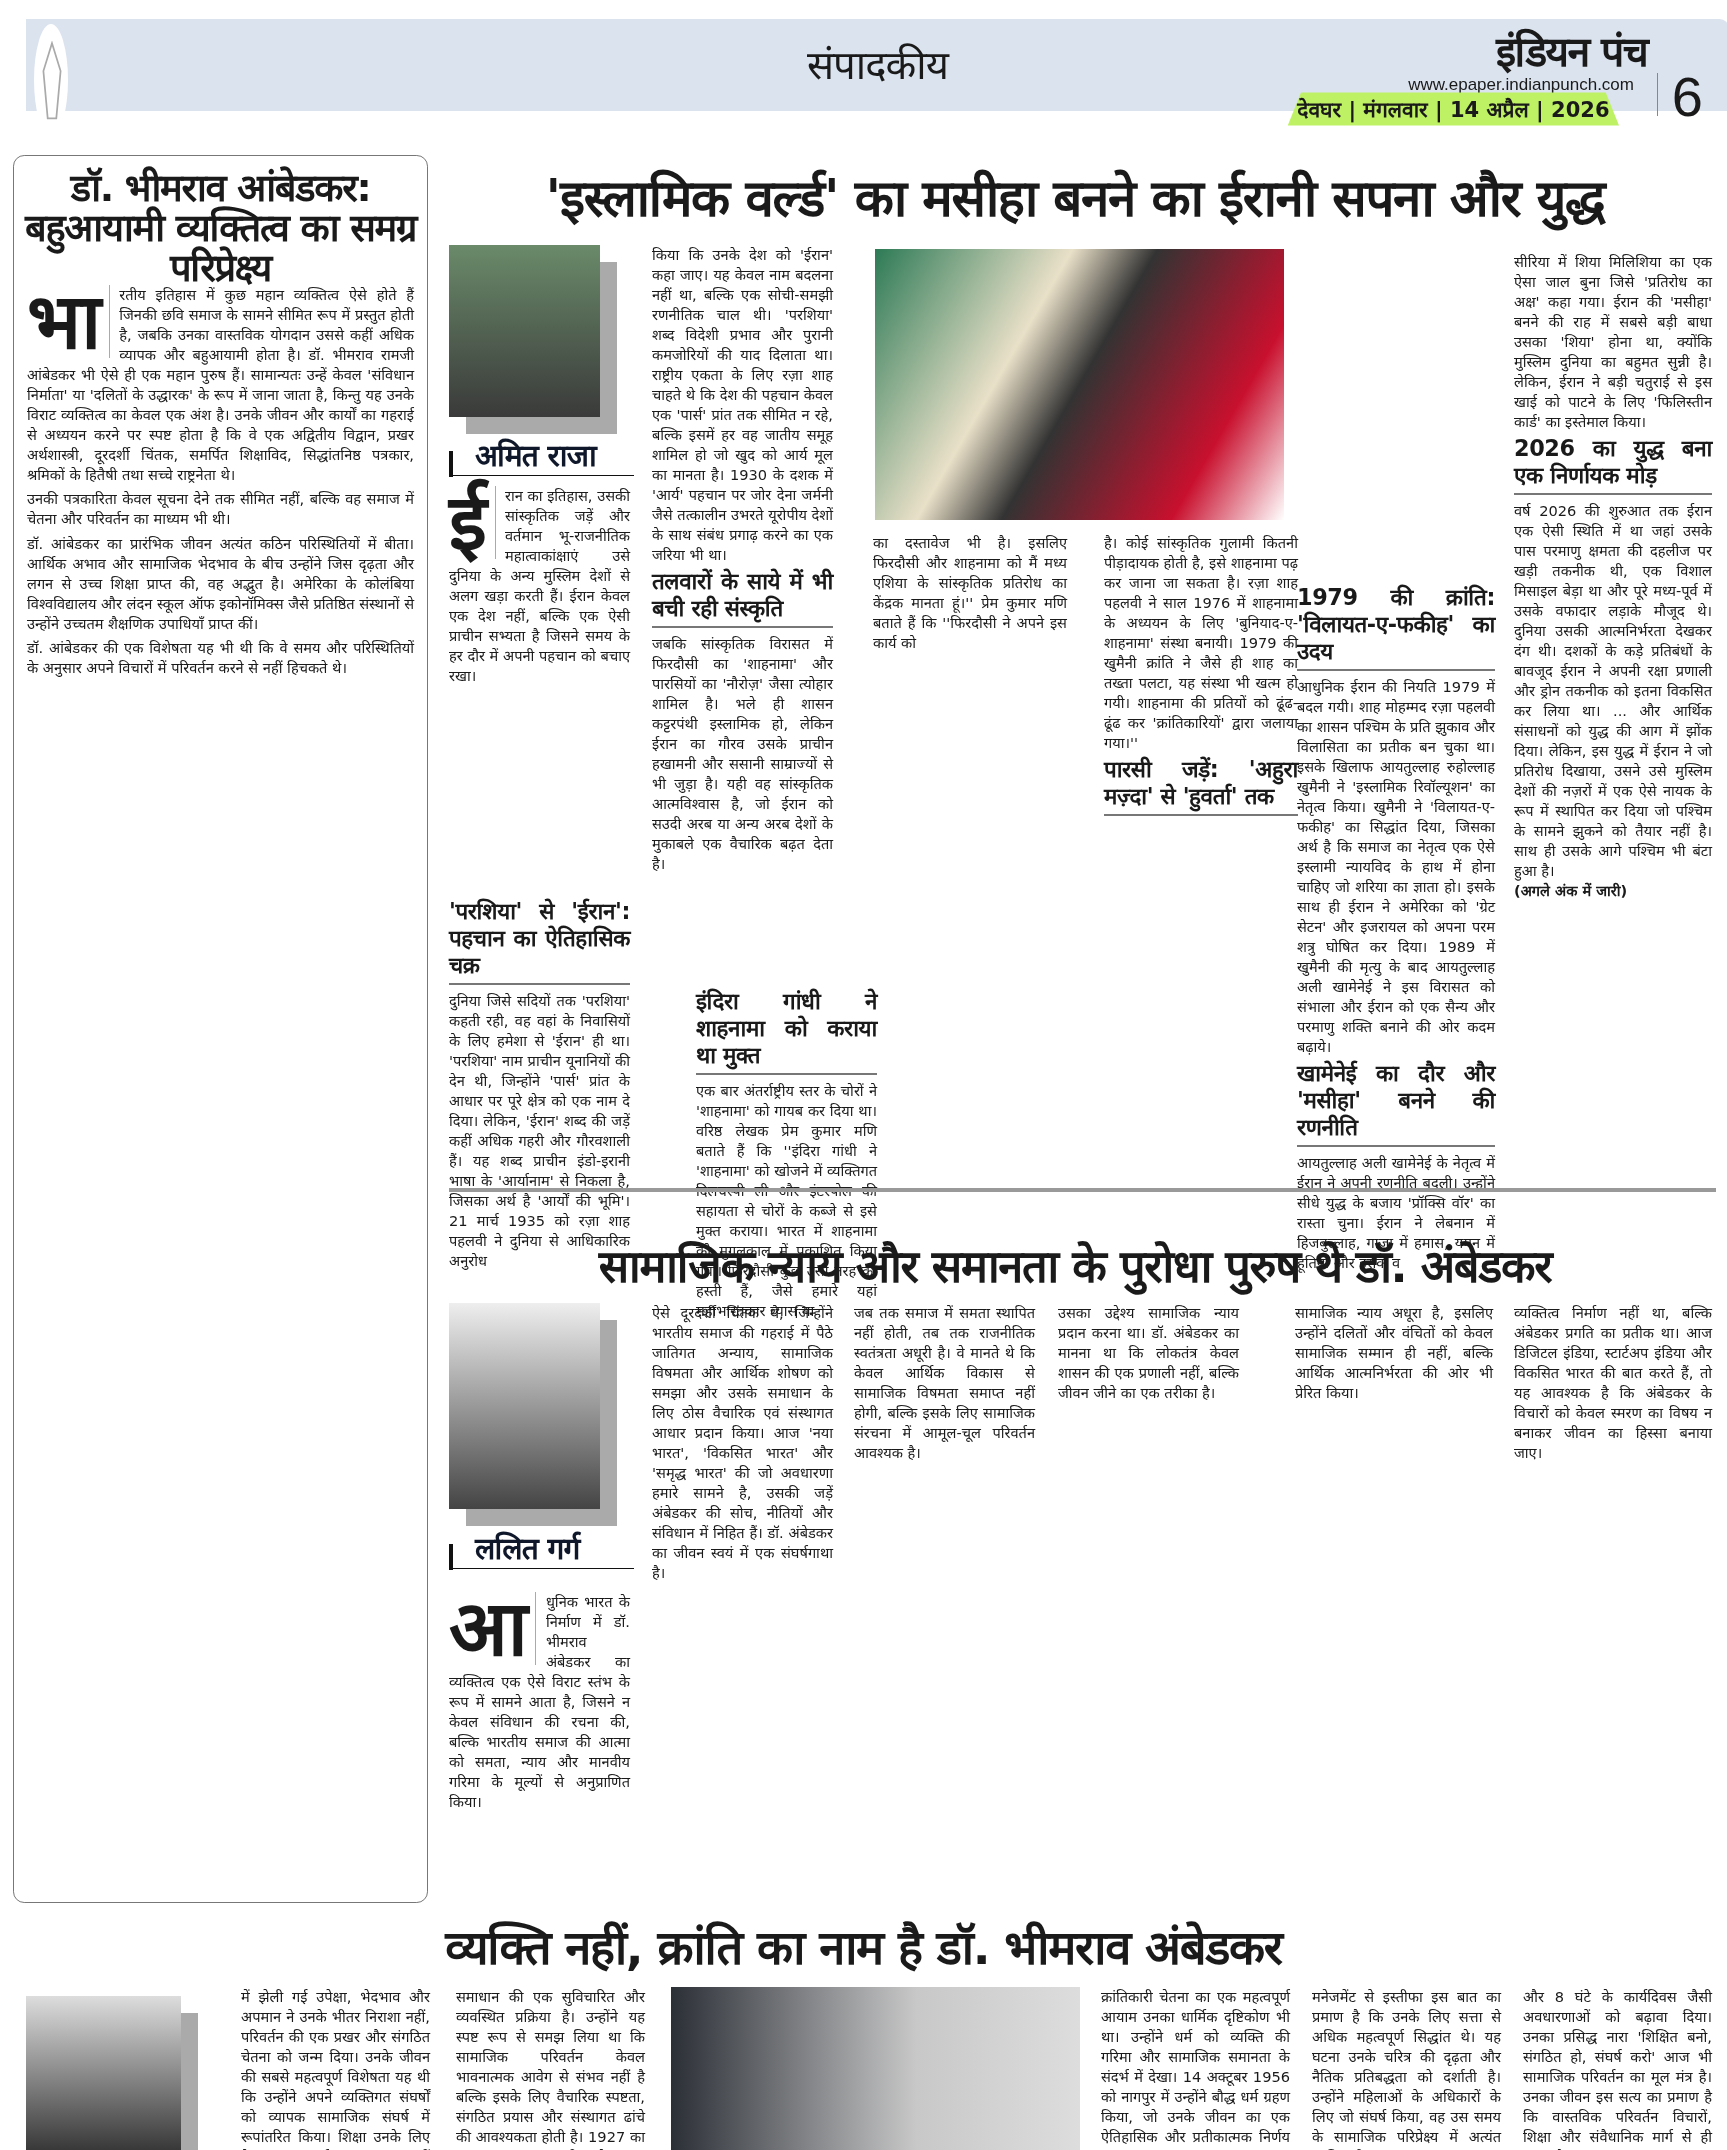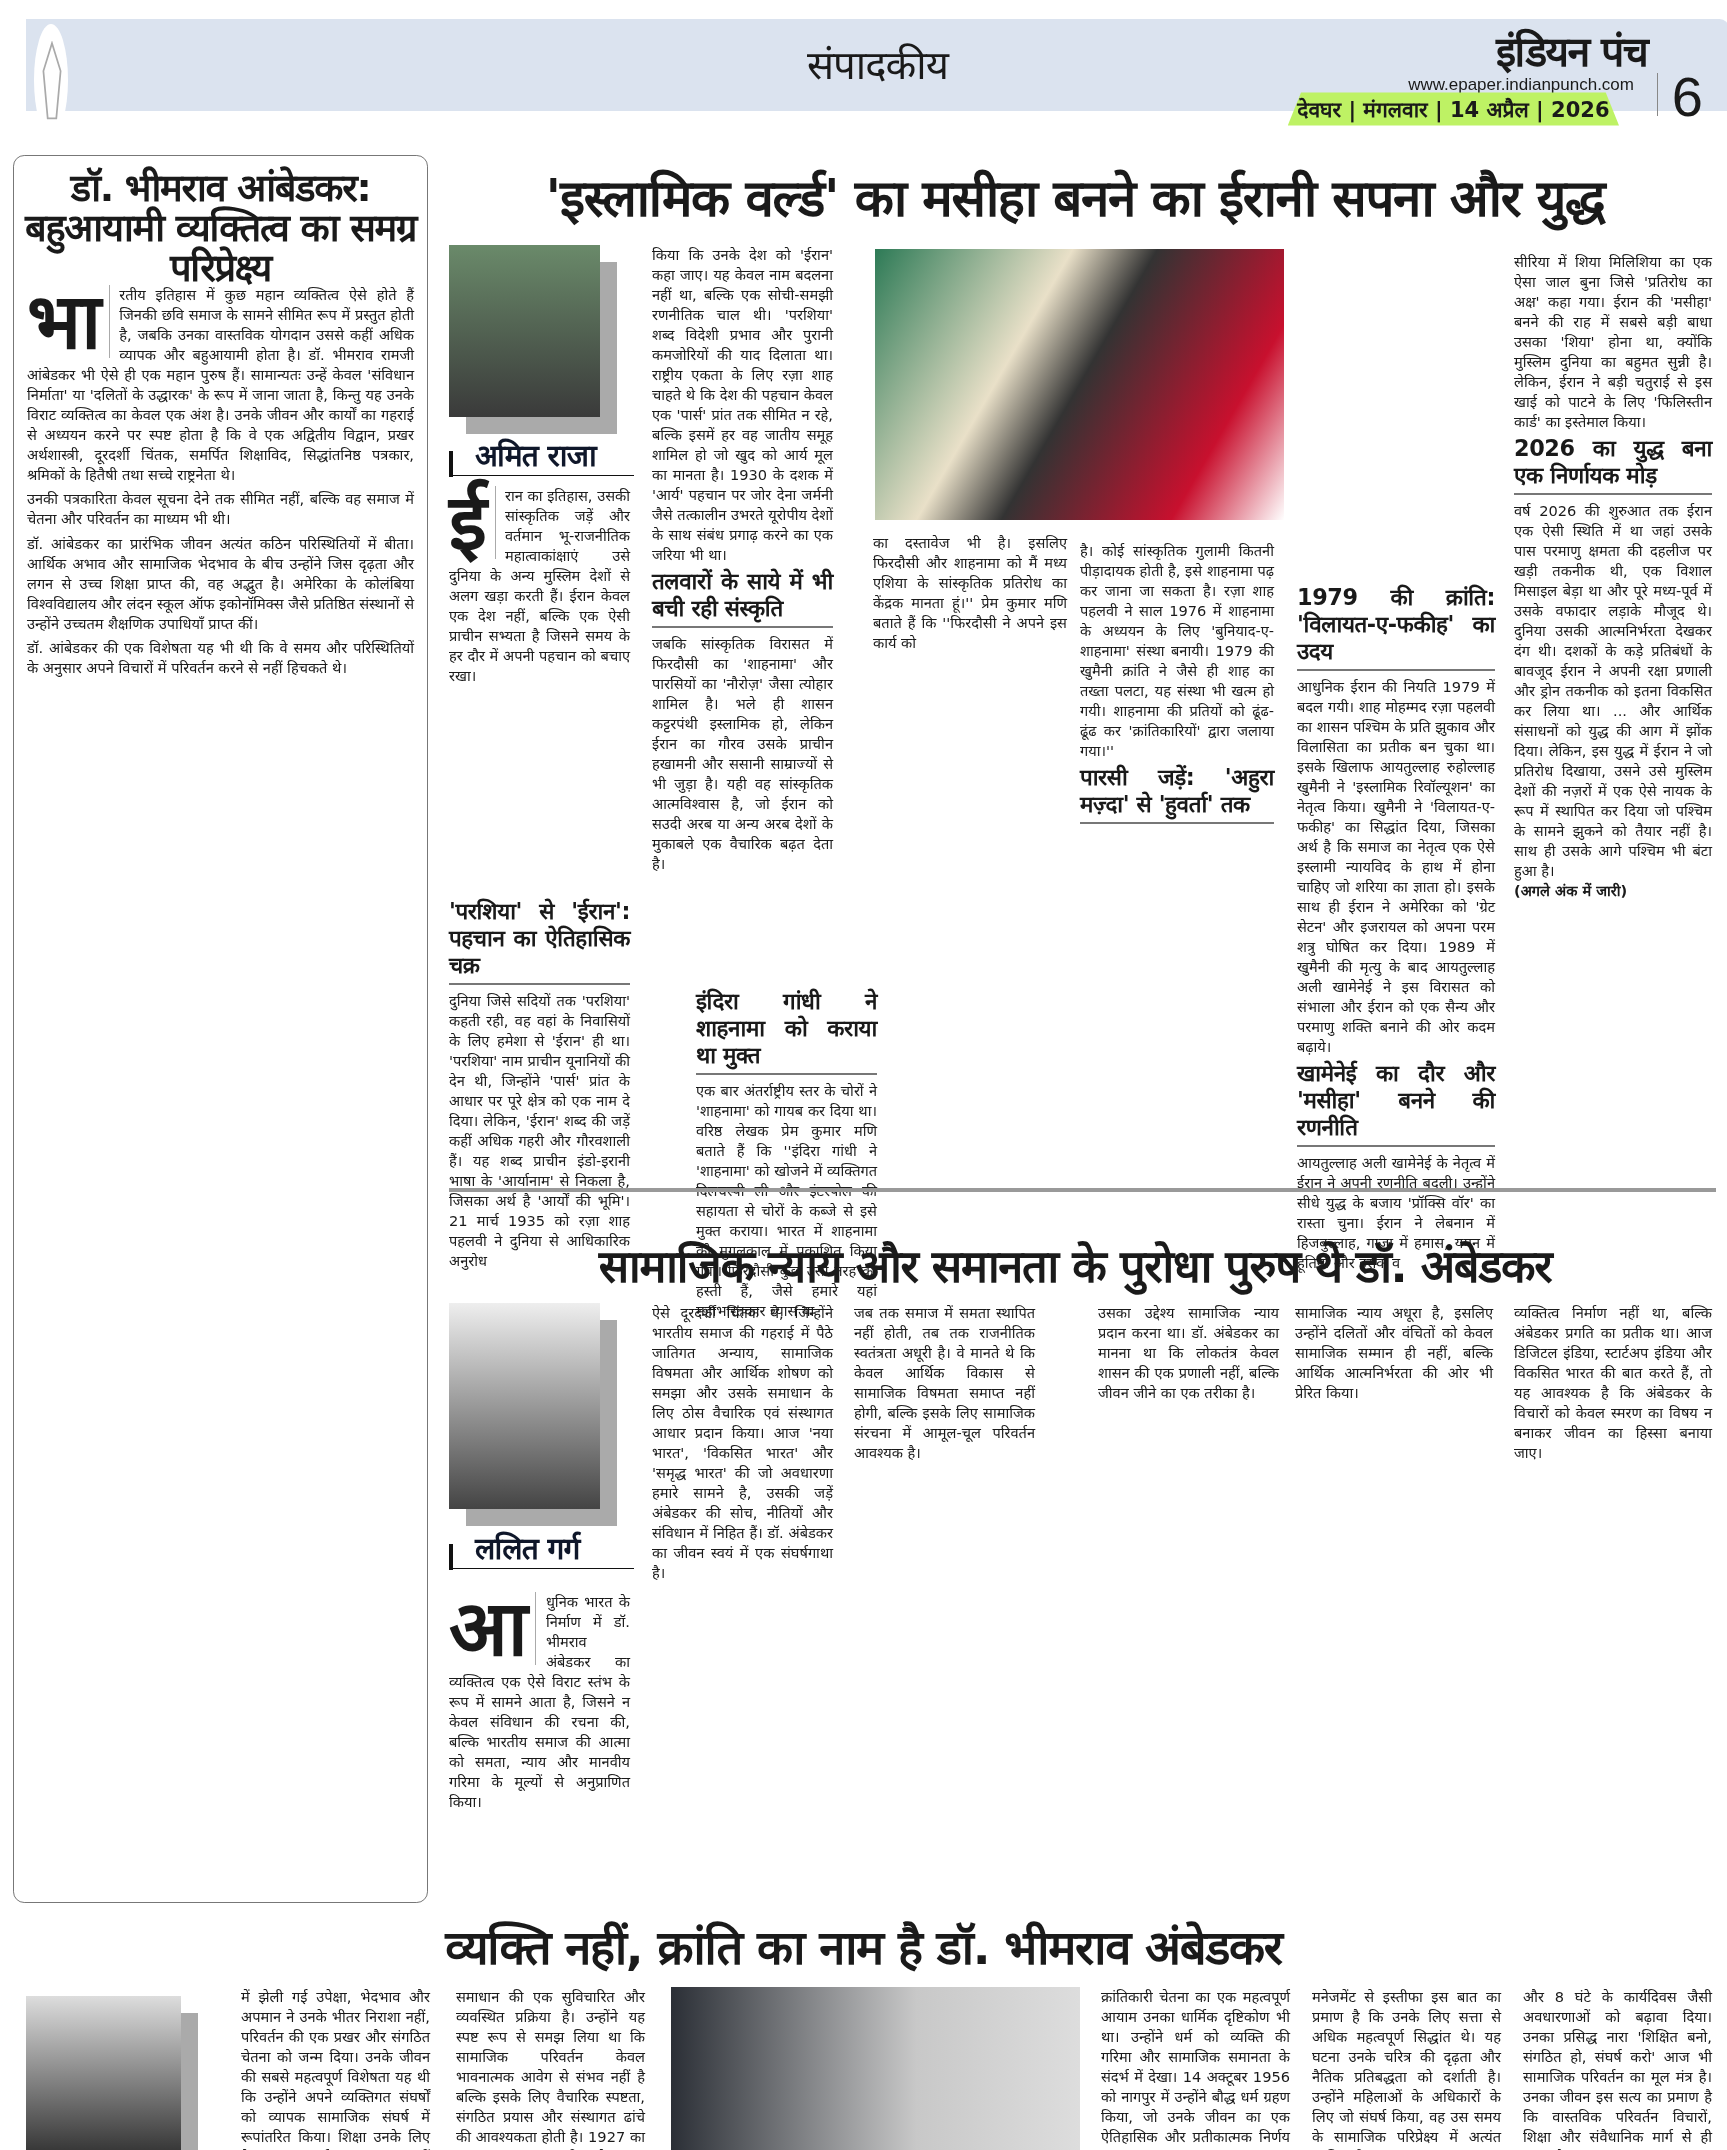--- a/index.html
+++ b/index.html
@@ -68,21 +68,21 @@
   <span>दुनिया जिसे सदियों तक 'परशिया' कहती रही, वह वहां के निवासियों के लिए हमेशा से 'ईरान' ही था। 'परशिया' नाम प्राचीन यूनानियों की देन थी, जिन्होंने 'पार्स' प्रांत के आधार पर पूरे क्षेत्र को एक नाम दे दिया। लेकिन, 'ईरान' शब्द की जड़ें कहीं अधिक गहरी और गौरवशाली हैं। यह शब्द प्राचीन इंडो-इरानी भाषा के 'आर्यानाम' से निकला है, जिसका अर्थ है 'आर्यों की भूमि'। 21 मार्च 1935 को रज़ा शाह पहलवी ने दुनिया से आधिकारिक अनुरोध</span>
 </div>
 <div class="photo" style="left:875px;top:249px;width:409px;height:271px;box-shadow:none;background:linear-gradient(120deg,#2d7a56 0%,#e9e0c8 35%,#333 50%,#c8102e 80%,#fff 100%);"></div>
 <div class="col" style="left:652px;top:985px;width:181px;margin-left:44px;">
   <div class="sub">इंदिरा गांधी ने शाहनामा को कराया था मुक्त</div>
   <span>एक बार अंतर्राष्ट्रीय स्तर के चोरों ने 'शाहनामा' को गायब कर दिया था। वरिष्ठ लेखक प्रेम कुमार मणि बताते हैं कि ''इंदिरा गांधी ने 'शाहनामा' को खोजने में व्यक्तिगत दिलचस्पी ली और इंटरपोल की सहायता से चोरों के कब्जे से इसे मुक्त कराया। भारत में शाहनामा को मुगलकाल में प्रकाशित किया गया। फिरदौसी कुछ उसी तरह की हस्ती हैं, जैसे हमारे यहां महाभारतकार व्यास या</span>
 </div>
 <div class="col" style="left:873px;top:533px;width:194px;">
   <span>का दस्तावेज भी है। इसलिए फिरदौसी और शाहनामा को मैं मध्य एशिया के सांस्कृतिक प्रतिरोध का केंद्रक मानता हूं।'' प्रेम कुमार मणि बताते हैं कि ''फिरदौसी ने अपने इस कार्य को</span>
 </div>
-<div class="col" style="left:1080px;top:533px;width:194px;margin-top:8px;">
+<div class="col" style="left:1104px;top:533px;width:194px;">
   <span>है। कोई सांस्कृतिक गुलामी कितनी पीड़ादायक होती है, इसे शाहनामा पढ़ कर जाना जा सकता है। रज़ा शाह पहलवी ने साल 1976 में शाहनामा के अध्ययन के लिए 'बुनियाद-ए-शाहनामा' संस्था बनायी। 1979 की खुमैनी क्रांति ने जैसे ही शाह का तख्ता पलटा, यह संस्था भी खत्म हो गयी। शाहनामा की प्रतियों को ढूंढ-ढूंढ कर 'क्रांतिकारियों' द्वारा जलाया गया।''</span>
   <div class="sub">पारसी जड़ें: 'अहुरा मज़्दा' से 'हुवर्ता' तक</div>
 </div>
 <div class="col" style="left:1297px;top:581px;width:198px;">
   <div class="sub">1979 की क्रांति: 'विलायत-ए-फकीह' का उदय</div>
   <span>आधुनिक ईरान की नियति 1979 में बदल गयी। शाह मोहम्मद रज़ा पहलवी का शासन पश्चिम के प्रति झुकाव और विलासिता का प्रतीक बन चुका था। इसके खिलाफ आयतुल्लाह रुहोल्लाह खुमैनी ने 'इस्लामिक रिवॉल्यूशन' का नेतृत्व किया। खुमैनी ने 'विलायत-ए-फकीह' का सिद्धांत दिया, जिसका अर्थ है कि समाज का नेतृत्व एक ऐसे इस्लामी न्यायविद के हाथ में होना चाहिए जो शरिया का ज्ञाता हो। इसके साथ ही ईरान ने अमेरिका को 'ग्रेट सेटन' और इजरायल को अपना परम शत्रु घोषित कर दिया। 1989 में खुमैनी की मृत्यु के बाद आयतुल्लाह अली खामेनेई ने इस विरासत को संभाला और ईरान को एक सैन्य और परमाणु शक्ति बनाने की ओर कदम बढ़ाये।</span>
   <div class="sub">खामेनेई का दौर और 'मसीहा' बनने की रणनीति</div>
   <span>आयतुल्लाह अली खामेनेई के नेतृत्व में ईरान ने अपनी रणनीति बदली। उन्होंने सीधे युद्ध के बजाय 'प्रॉक्सि वॉर' का रास्ता चुना। ईरान ने लेबनान में हिजबुल्लाह, गाजा में हमास, यमन में हूतियों और इराक व</span>
 </div>
 <div class="col" style="left:1514px;top:252px;width:198px;">
@@ -95,21 +95,21 @@
 
 <div class="head-big" style="left:430px;top:1243px;width:1290px;font-size:45px;">सामाजिक न्याय और समानता के पुरोधा पुरुष थे डॉ. अंबेडकर</div>
 <div class="photo" style="left:449px;top:1303px;width:151px;height:206px;background:linear-gradient(#eee,#444);"></div>
 <div class="byline" style="left:449px;top:1527px;width:159px;">ललित गर्ग</div>
 <div class="col" style="left:449px;top:1592px;width:181px;">
   <span class="dropcap">आ</span>
   <span>धुनिक भारत के निर्माण में डॉ. भीमराव अंबेडकर का व्यक्तित्व एक ऐसे विराट स्तंभ के रूप में सामने आता है, जिसने न केवल संविधान की रचना की, बल्कि भारतीय समाज की आत्मा को समता, न्याय और मानवीय गरिमा के मूल्यों से अनुप्राणित किया।</span>
 </div>
 <div class="col" style="left:652px;top:1303px;width:181px;">ऐसे दूरदर्शी चिंतक थे, जिन्होंने भारतीय समाज की गहराई में पैठे जातिगत अन्याय, सामाजिक विषमता और आर्थिक शोषण को समझा और उसके समाधान के लिए ठोस वैचारिक एवं संस्थागत आधार प्रदान किया। आज 'नया भारत', 'विकसित भारत' और 'समृद्ध भारत' की जो अवधारणा हमारे सामने है, उसकी जड़ें अंबेडकर की सोच, नीतियों और संविधान में निहित हैं। डॉ. अंबेडकर का जीवन स्वयं में एक संघर्षगाथा है।</div>
 <div class="col" style="left:854px;top:1303px;width:181px;">जब तक समाज में समता स्थापित नहीं होती, तब तक राजनीतिक स्वतंत्रता अधूरी है। वे मानते थे कि केवल आर्थिक विकास से सामाजिक विषमता समाप्त नहीं होगी, बल्कि इसके लिए सामाजिक संरचना में आमूल-चूल परिवर्तन आवश्यक है।</div>
-<div class="col" style="left:1058px;top:1303px;width:181px;margin-left:40px;">उसका उद्देश्य सामाजिक न्याय प्रदान करना था। डॉ. अंबेडकर का मानना था कि लोकतंत्र केवल शासन की एक प्रणाली नहीं, बल्कि जीवन जीने का एक तरीका है।</div>
+<div class="col" style="left:1058px;top:1303px;width:181px;">उसका उद्देश्य सामाजिक न्याय प्रदान करना था। डॉ. अंबेडकर का मानना था कि लोकतंत्र केवल शासन की एक प्रणाली नहीं, बल्कि जीवन जीने का एक तरीका है।</div>
 <div class="col" style="left:1295px;top:1303px;width:198px;">सामाजिक न्याय अधूरा है, इसलिए उन्होंने दलितों और वंचितों को केवल सामाजिक सम्मान ही नहीं, बल्कि आर्थिक आत्मनिर्भरता की ओर भी प्रेरित किया।</div>
 <div class="col" style="left:1514px;top:1303px;width:198px;">व्यक्तित्व निर्माण नहीं था, बल्कि अंबेडकर प्रगति का प्रतीक था। आज डिजिटल इंडिया, स्टार्टअप इंडिया और विकसित भारत की बात करते हैं, तो यह आवश्यक है कि अंबेडकर के विचारों को केवल स्मरण का विषय न बनाकर जीवन का हिस्सा बनाया जाए।</div>
 
 <div class="head-big" style="left:0;top:1923px;width:1727px;font-size:47px;">व्यक्ति नहीं, क्रांति का नाम है डॉ. भीमराव अंबेडकर</div>
 <div class="photo" style="left:26px;top:1996px;width:155px;height:159px;background:linear-gradient(#ddd,#333);"></div>
 
 <div class="col" style="left:241px;top:1987px;width:189px;">में झेली गई उपेक्षा, भेदभाव और अपमान ने उनके भीतर निराशा नहीं, परिवर्तन की एक प्रखर और संगठित चेतना को जन्म दिया। उनके जीवन की सबसे महत्वपूर्ण विशेषता यह थी कि उन्होंने अपने व्यक्तिगत संघर्षों को व्यापक सामाजिक संघर्ष में रूपांतरित किया। शिक्षा उनके लिए केवल ज्ञान अर्जन का माध्यम नहीं थी बल्कि सामाजिक मुक्ति का सबसे सशक्त औजार थी।</div>
 <div class="col" style="left:456px;top:1987px;width:189px;">समाधान की एक सुविचारित और व्यवस्थित प्रक्रिया है। उन्होंने यह स्पष्ट रूप से समझ लिया था कि सामाजिक परिवर्तन केवल भावनात्मक आवेग से संभव नहीं है बल्कि इसके लिए वैचारिक स्पष्टता, संगठित प्रयास और संस्थागत ढांचे की आवश्यकता होती है। 1927 का महाड़ सत्याग्रह इसी सोच का परिणाम था।</div>
 <div class="photo" style="left:671px;top:1987px;width:409px;height:391px;box-shadow:none;background:linear-gradient(90deg,#2b2f36,#c8c8c8 60%,#ddd);"></div>
 <div class="col" style="left:1101px;top:1987px;width:189px;">क्रांतिकारी चेतना का एक महत्वपूर्ण आयाम उनका धार्मिक दृष्टिकोण भी था। उन्होंने धर्म को व्यक्ति की गरिमा और सामाजिक समानता के संदर्भ में देखा। 14 अक्टूबर 1956 को नागपुर में उन्होंने बौद्ध धर्म ग्रहण किया, जो उनके जीवन का एक ऐतिहासिक और प्रतीकात्मक निर्णय था।</div>

